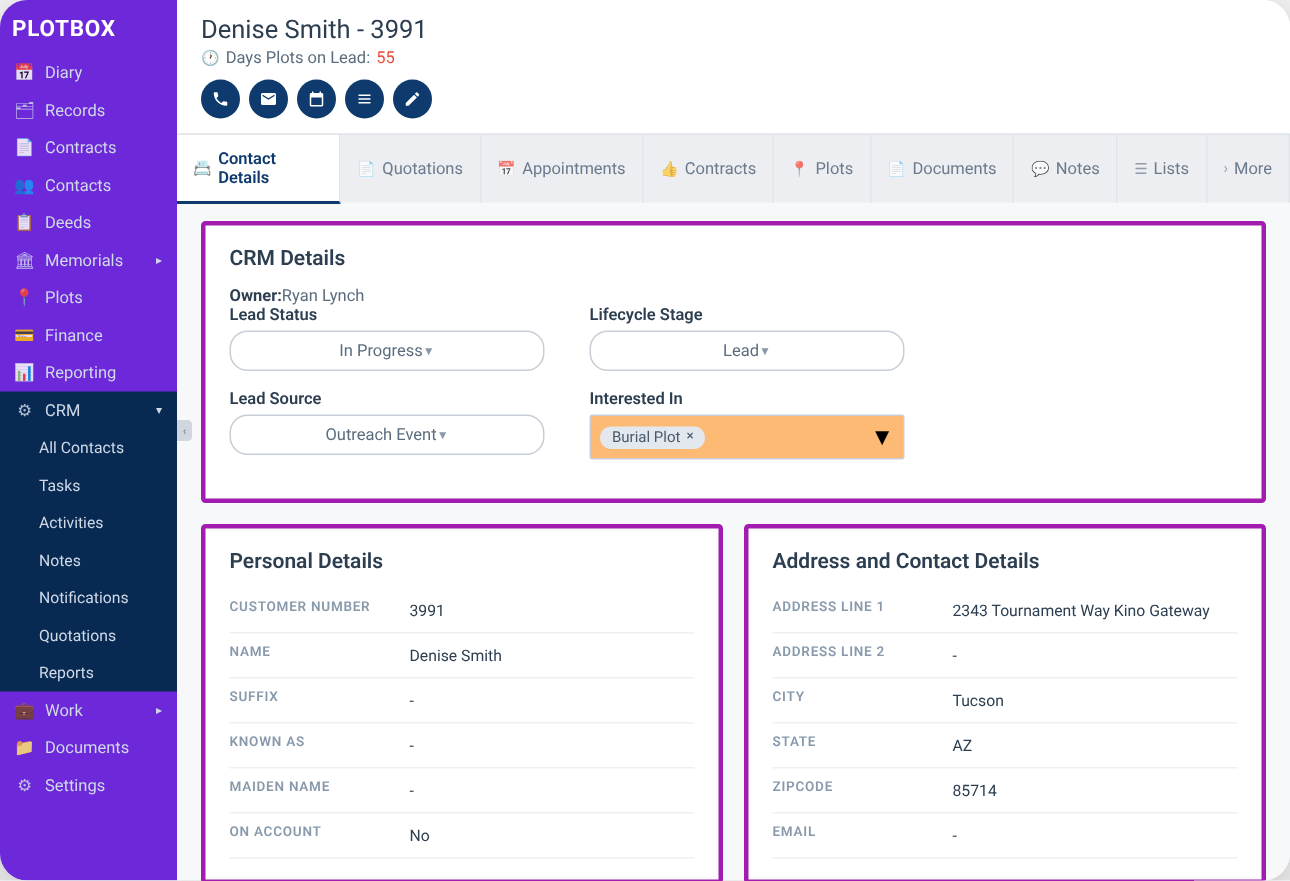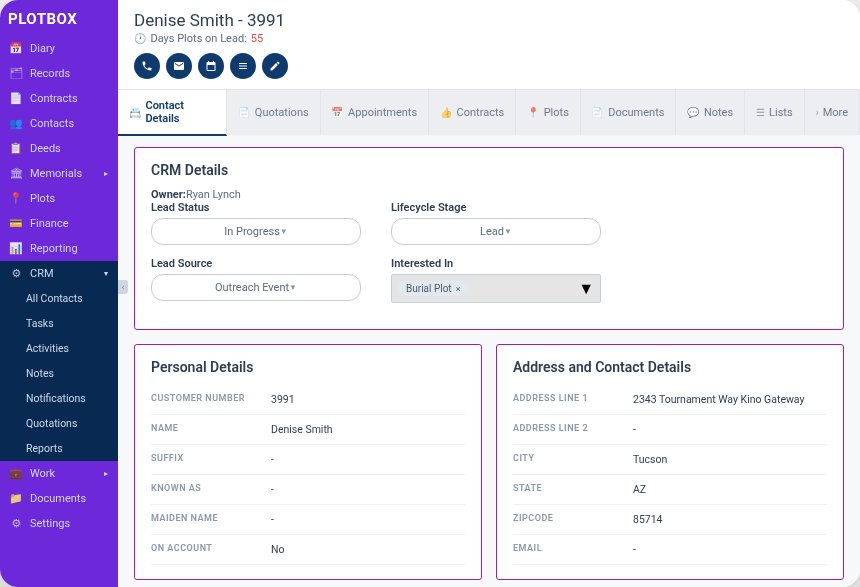--- a/index.html
+++ b/index.html
@@ -20,30 +20,30 @@
 .subtitle{display:flex;align-items:center;gap:4px;font-size:11px;color:#5a6c7d;margin-top:2px}
 .subtitle .clock{font-size:10px}
 .subtitle .days{color:#e74c3c}
 .actions{display:flex;gap:6px;margin-top:8px;margin-bottom:10px}
 .action-btn{width:26px;height:26px;border-radius:50%;background:#0e3a6e;color:#fff;display:flex;align-items:center;justify-content:center;cursor:pointer;font-size:11px}
 .tabs{display:flex;border-top:1px solid #e1e5ea;background:#eceef1;font-size:11px}
 .tab{padding:9px 11px;display:flex;align-items:center;gap:4px;color:#6b7a8c;cursor:pointer;border-right:1px solid #e1e5ea}
 .tab.active{background:#fff;color:#0e3a6e;font-weight:600;border-bottom:2px solid #0e3a6e;margin-bottom:-1px}
 .tab .ti{font-size:10px;opacity:.7}
 .content{flex:1;padding:12px 16px;overflow:auto}
-.card{background:#fff;border:1px solid #a21caf;border-radius:3px;padding:14px 16px;margin-bottom:14px}
+.card{background:#fff;border:3px solid #a21caf;border-radius:3px;padding:14px 16px;margin-bottom:14px}
 .card-title{font-size:14px;font-weight:600;color:#2c3e50;margin-bottom:10px}
 .owner{font-size:11px;color:#5a6c7d;}
 .owner b{color:#2c3e50}
 .form-row{display:flex;gap:30px;margin-bottom:12px}
 .form-group{flex:0 0 210px}
 .form-label{font-size:11px;font-weight:600;color:#2c3e50;display:block;margin-bottom:4px}
 .select{border:1px solid #c8ced6;border-radius:12px;padding:6px 8px;font-size:11px;color:#5a6c7d;display:flex;align-items:center;justify-content:center;cursor:pointer;background:#fff}
 .select .caret{font-size:8px;color:#8899ab}
-.tag-select{border:1px solid #c8ced6;border-radius:2px;padding:4px 6px;display:flex;align-items:center;gap:4px;background:#e5e5e5}
+.tag-select{border:1px solid #c8ced6;border-radius:2px;padding:4px 6px;display:flex;align-items:center;gap:4px;background:#fdba74}
 .tag{background:#e3e8ef;border-radius:10px;padding:2px 8px;font-size:10px;color:#4a5a6b;display:flex;align-items:center;gap:4px}
 .tag .x{cursor:pointer;font-size:9px}
 .twocol{display:flex;gap:14px}
 .twocol .card{flex:1}
 .detail-row{display:flex;padding:8px 0;border-bottom:1px solid #eef0f3;font-size:10.5px}
 .detail-label{flex:0 0 120px;color:#8899ab;text-transform:uppercase;letter-spacing:.5px;font-size:9px;font-weight:600}
 .detail-value{color:#2c3e50}
 .knob{position:absolute;top:280px;left:118px;width:10px;height:14px;background:#d0d6de;border-radius:0 3px 3px 0;font-size:8px;display:flex;align-items:center;justify-content:center;color:#6b7a8c}
 </style>
 </head>

